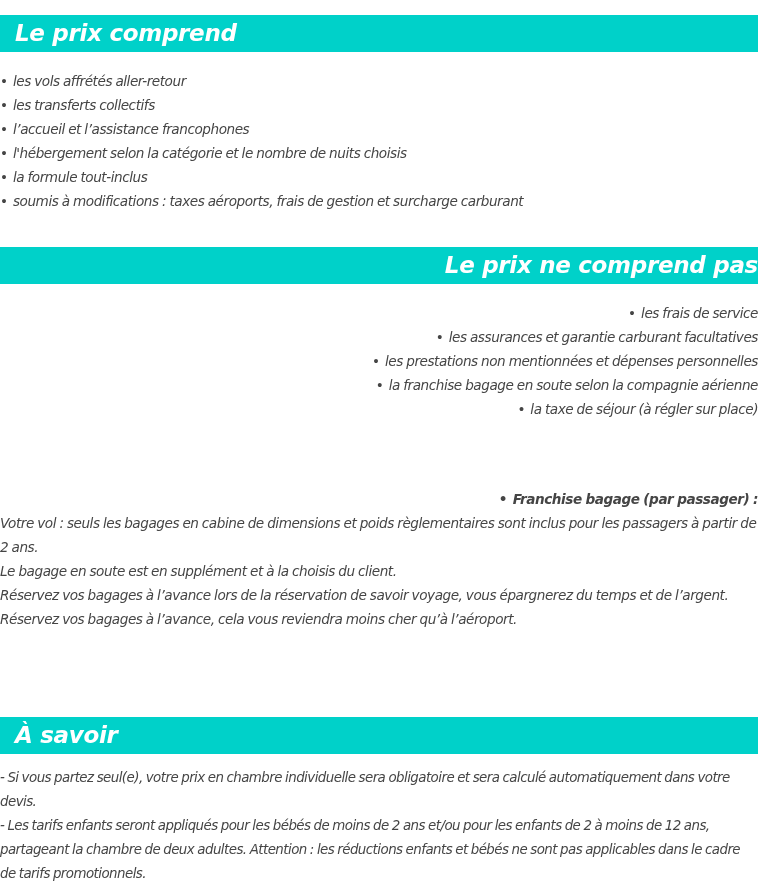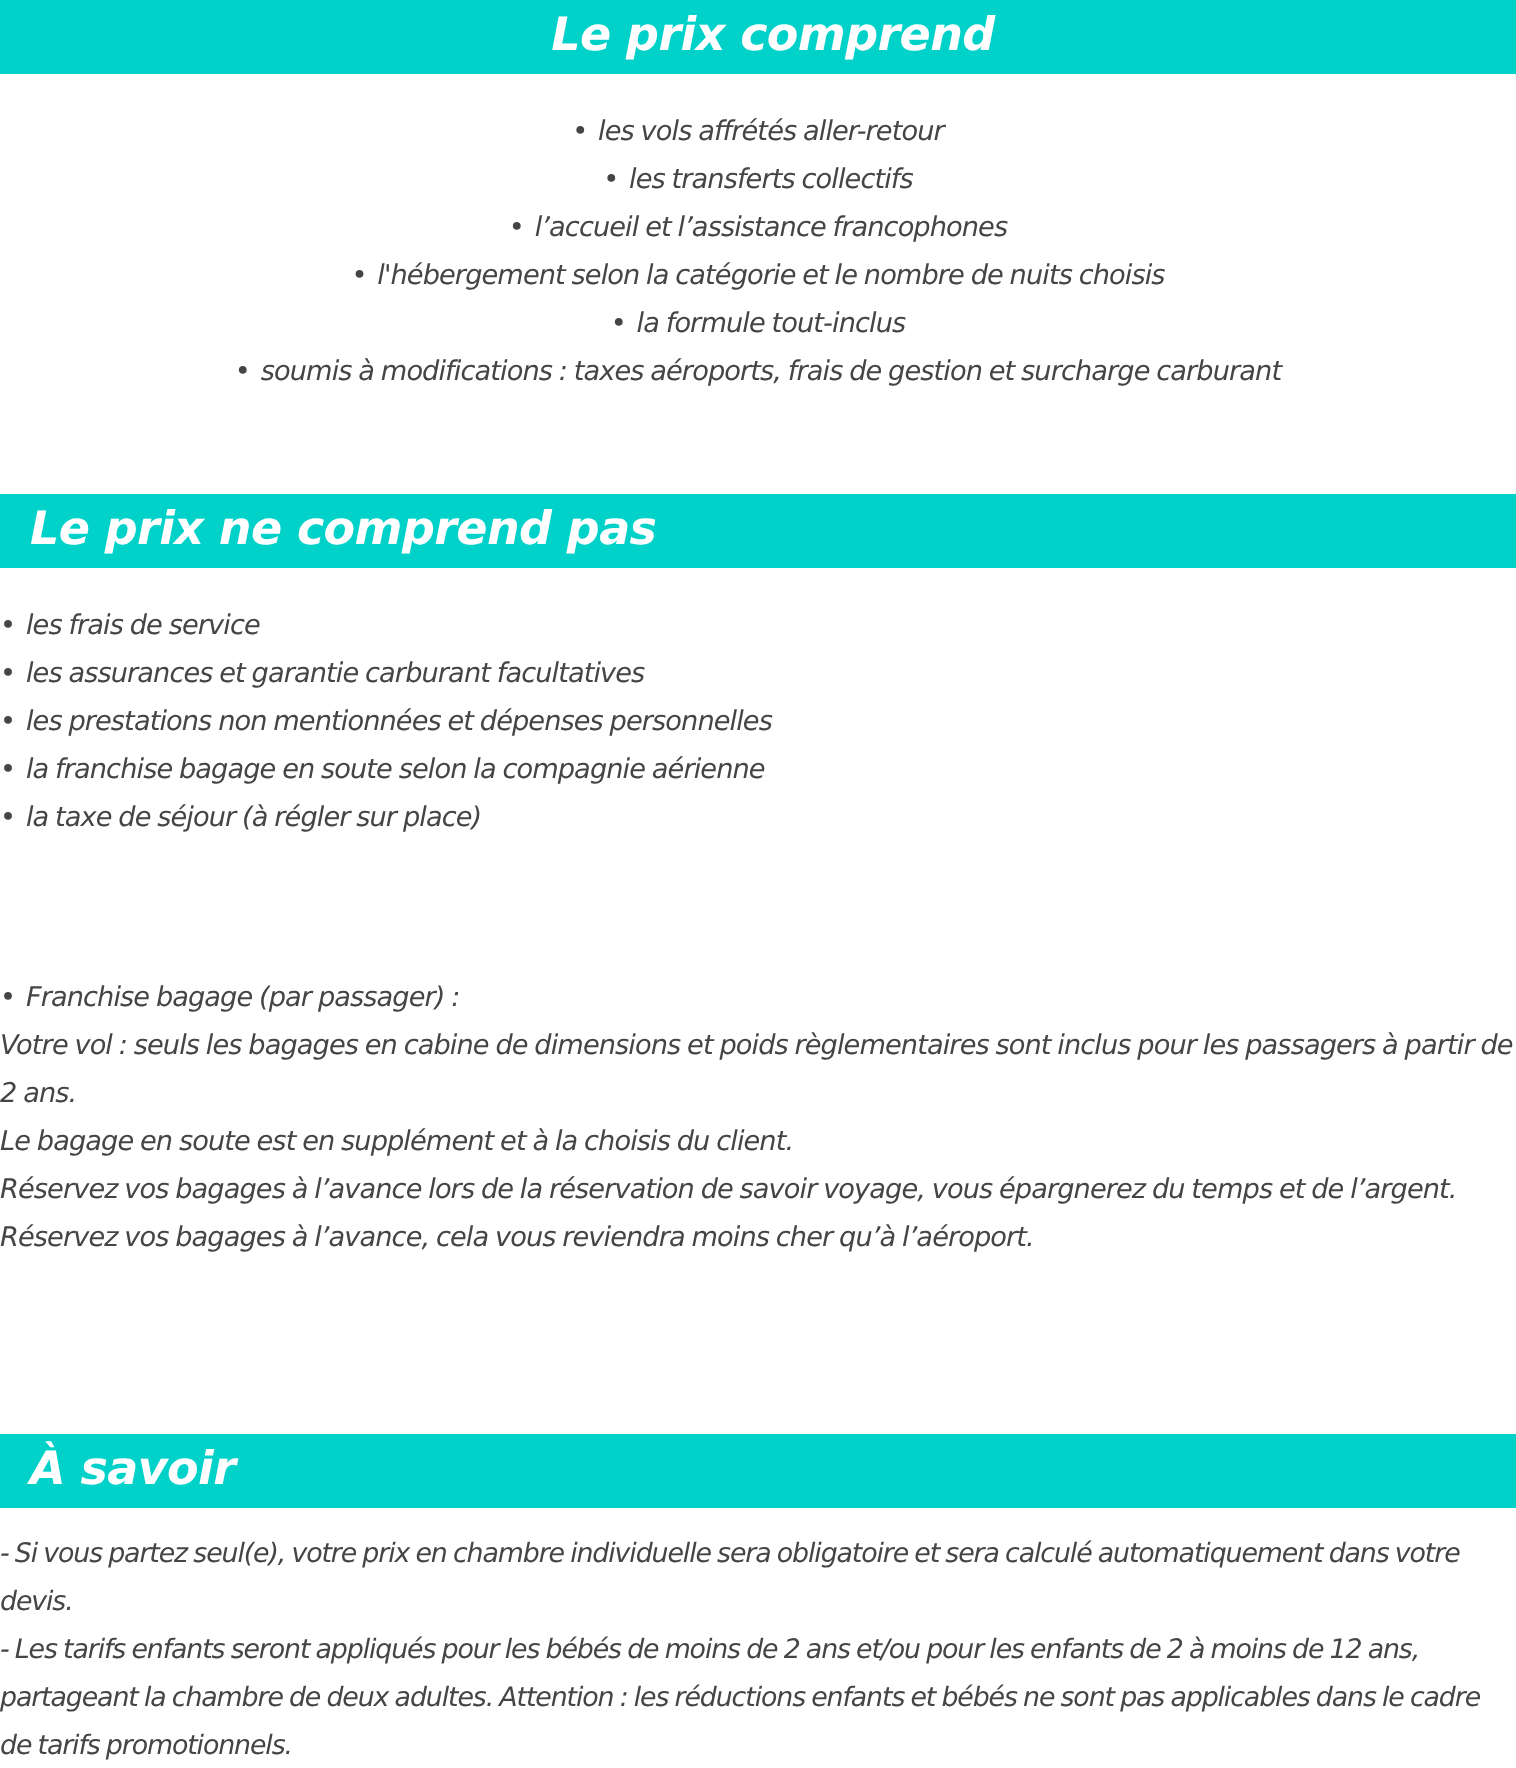--- a/index.html
+++ b/index.html
@@ -24,40 +24,40 @@
   .body-text {
     font-style: italic;
     font-size: 13.6px;
     line-height: 24px;
     letter-spacing: -0.45px;
     word-spacing: -0.5px;
   }
   .list { margin: 0; padding: 0; list-style: none; }
   .list li { white-space: nowrap; }
   .bullet { font-style: normal; margin-right: 2px; }
-  .bold { font-weight: normal; }
+  .bold { font-weight: bold; text-align: right; }
   .para { margin: 0; }
   .narrow { letter-spacing: -0.55px; word-spacing: -0.6px; font-size: 13.4px; }
 </style>
 </head>
 <body>
 
-<div class="section" style="top:0;text-align:center;">
+<div class="section" style="top:15px;">
   <div class="header">Le prix comprend</div>
   <ul class="list body-text" style="margin-top:17px;">
     <li><span class="bullet">•</span> <span>les vols affrétés aller-retour</span></li>
     <li><span class="bullet">•</span> <span>les transferts collectifs</span></li>
     <li><span class="bullet">•</span> <span>l’accueil et l’assistance francophones</span></li>
     <li><span class="bullet">•</span> <span>l'hébergement selon la catégorie et le nombre de nuits choisis</span></li>
     <li><span class="bullet">•</span> <span>la formule tout-inclus</span></li>
     <li><span class="bullet">•</span> <span>soumis à modifications : taxes aéroports, frais de gestion et surcharge carburant</span></li>
   </ul>
 </div>
 
-<div class="section" style="top:247px;">
+<div class="section" style="top:247px;text-align:right;">
   <div class="header">Le prix ne comprend pas</div>
   <ul class="list body-text" style="margin-top:17px;">
     <li><span class="bullet">•</span> <span>les frais de service</span></li>
     <li><span class="bullet">•</span> <span>les assurances et garantie carburant facultatives</span></li>
     <li><span class="bullet">•</span> <span>les prestations non mentionnées et dépenses personnelles</span></li>
     <li><span class="bullet">•</span> <span>la franchise bagage en soute selon la compagnie aérienne</span></li>
     <li><span class="bullet">•</span> <span>la taxe de séjour (à régler sur place)</span></li>
   </ul>
 </div>
 

